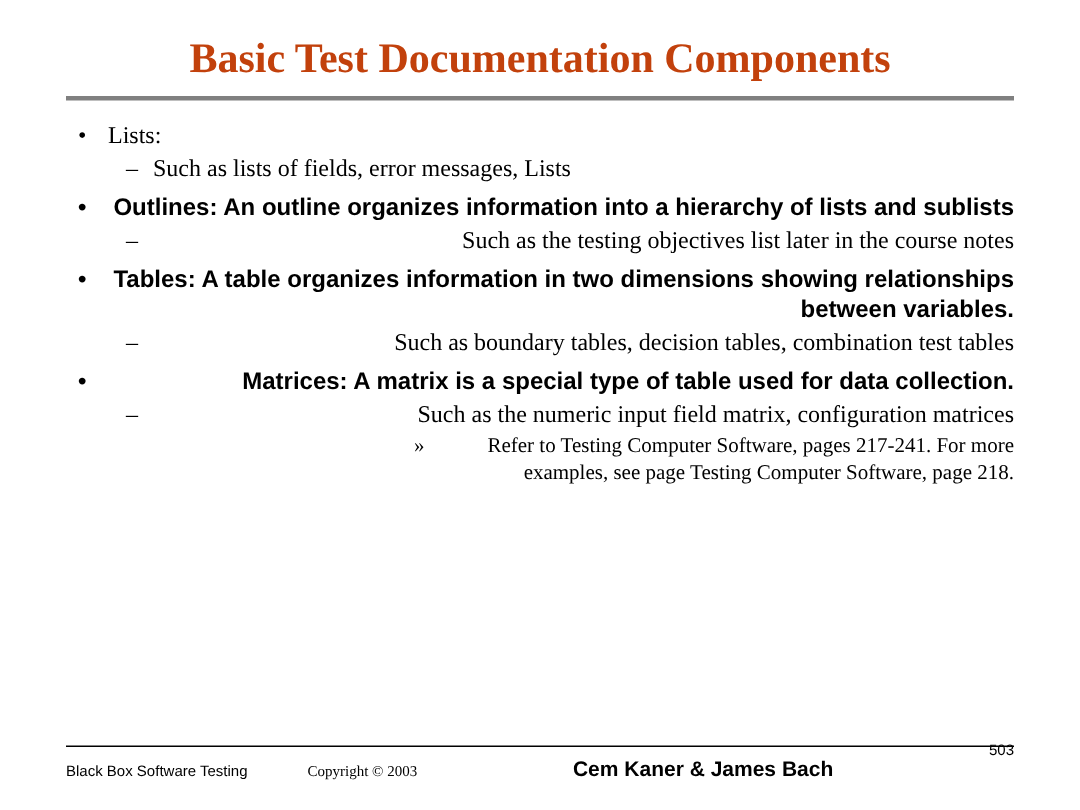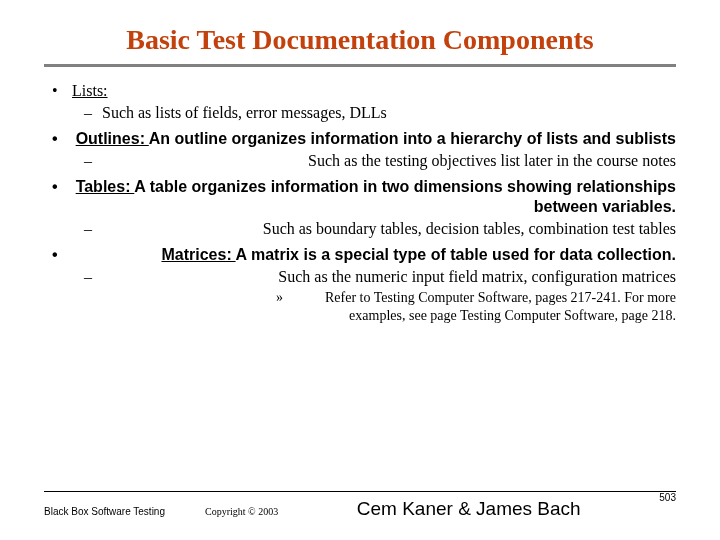--- a/index.html
+++ b/index.html
@@ -66,21 +66,21 @@
   .l3 > li::before {
     content: "»";
     position: absolute;
     left: 4px;
     top: 0;
   }
   .refwrap {
     margin-left: 200px;
     margin-top: 2px;
   }
-  .term { text-decoration: underline; }
+  .term { }
   .normal { font-family: "Times New Roman", Times, serif; font-weight: normal; }
   .bold-arial { font-family: Arial, Helvetica, sans-serif; font-weight: bold; text-align: right; }
   .footer {
     position: absolute;
     left: 44px;
     right: 44px;
     bottom: 20px;
   }
   .footer-line {
     border: none;
@@ -88,41 +88,41 @@
     margin-bottom: 6px;
   }
   .footer-row {
     display: flex;
     align-items: baseline;
     font-family: Arial, Helvetica, sans-serif;
   }
   .course-name { font-size: 10px; margin-right: 40px; }
   .copyright { font-size: 10px; font-family: Liberation Serif, serif; }
   .authors {
-    font-size: 19px;
-    font-weight: normal;
+    font-size: 14px;
+    font-weight: bold;
     flex: 1;
     text-align: center;
   }
   .page-num { font-size: 10px; position: relative; top: -14px; text-align: center; }
 </style>
 </head>
 <body>
 
 <div class="slide">
   <div class="title">Basic Test Documentation Components</div>
   <hr class="divider">
 
   <div class="content">
     <ul class="l1">
 
       <li>
         <span class="term normal">Lists:</span>
         <ul class="l2">
-          <li class="normal">Such as lists of fields, error messages, DLLs</li>
+          <li class="normal">Such as lists of fields, error messages, Lists</li>
         </ul>
       </li>
 
       <li class="bold-arial">
         <span class="term">Outlines: </span><span>An outline organizes information into a hierarchy of lists and sublists</span>
         <ul class="l2">
           <li class="normal">Such as the testing objectives list later in the course notes</li>
         </ul>
       </li>
 

